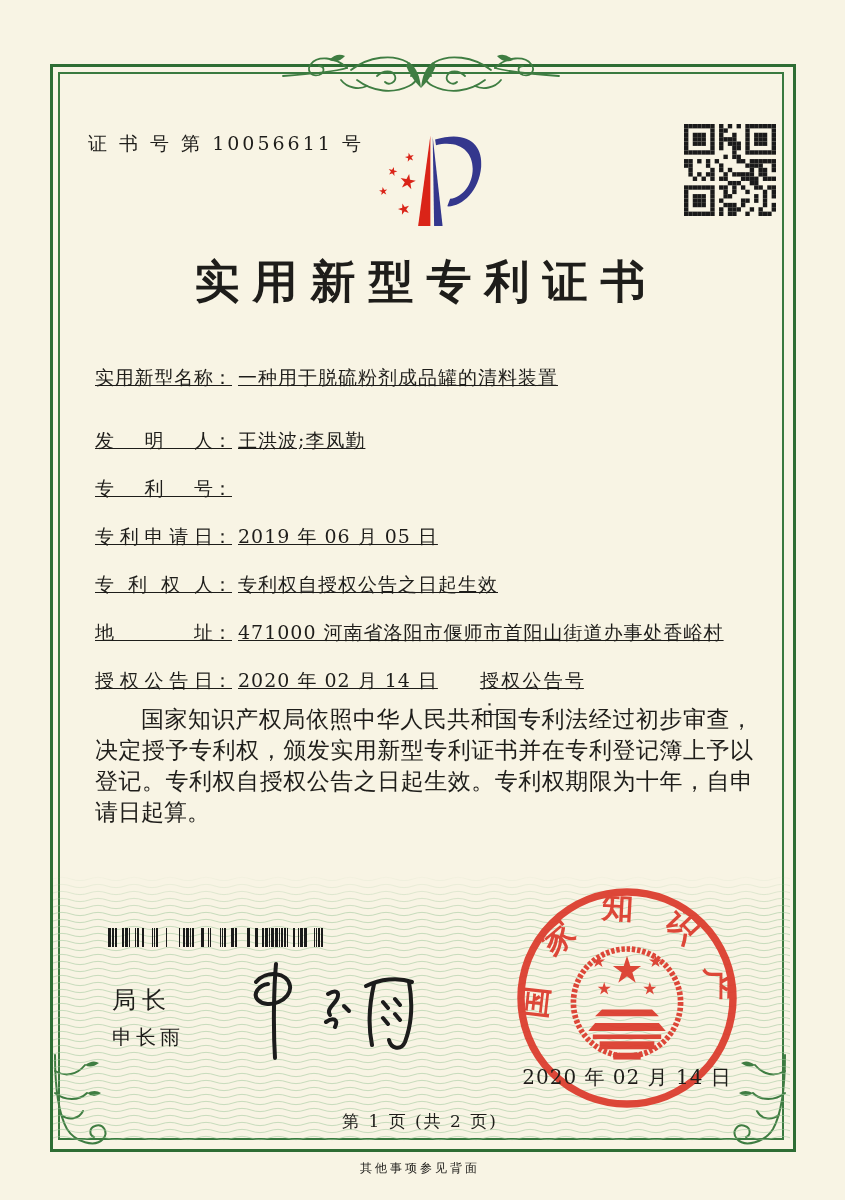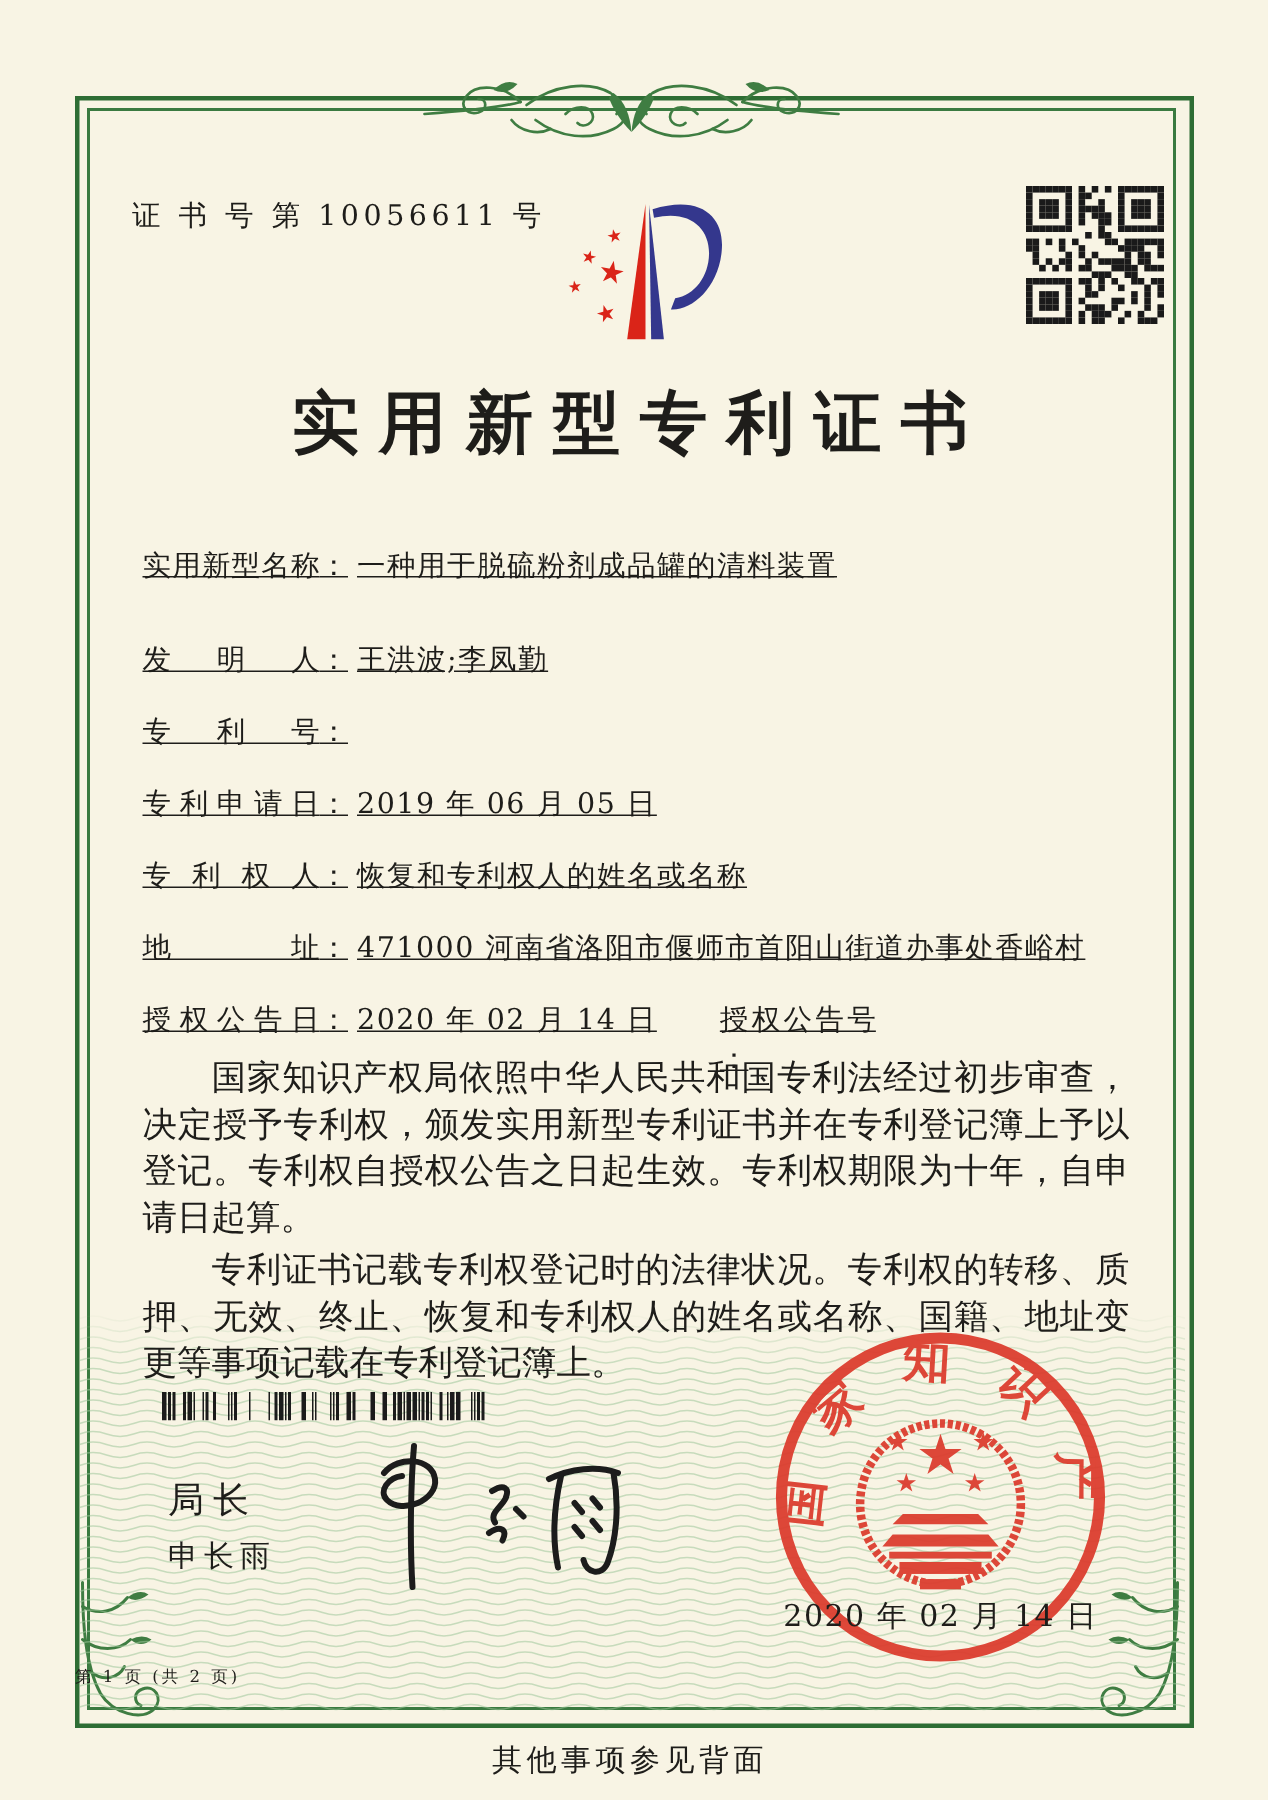--- a/index.html
+++ b/index.html
@@ -39,22 +39,22 @@
   
   .band{left:53px;top:874px;width:737px;height:270px;
         -webkit-mask-image:linear-gradient(to bottom,transparent,#000 14%);
         mask-image:linear-gradient(to bottom,transparent,#000 14%);}
   .barcode{left:104px;top:928px;width:222px;height:19px;}
   .sig-title{left:112px;top:984px;font-size:24px;letter-spacing:6px;text-align:right;}
   .sig-name{left:112px;top:1024px;font-size:20px;letter-spacing:4px;}
   .signature{left:226px;top:952px;width:220px;height:118px;}
   .seal{left:512px;top:884px;width:230px;height:228px;}
   .seal-date{left:512px;top:1064px;width:230px;text-align:center;font-size:20px;letter-spacing:1px;}
-  .page-info{left:50px;top:1110px;width:740px;text-align:left;font-size:11px;letter-spacing:2px;}
-  .back-note{left:50px;top:1160px;width:740px;text-align:center;font-size:20px;letter-spacing:3px;}
+  .page-info{left:50px;top:1110px;width:740px;text-align:center;font-size:17px;letter-spacing:2px;}
+  .back-note{left:50px;top:1160px;width:740px;text-align:center;font-size:12px;letter-spacing:3px;}
 
   .orn-top{left:281px;top:46px;width:280px;height:58px;}
   .orn-bl{left:51px;top:1053px;width:60px;height:95px;}
   .orn-br{left:729px;top:1053px;width:60px;height:95px;transform:scaleX(-1);}
 </style>
 </head>
 <body>
 
 <div class="abs frame-outer"></div>
 <div class="abs frame-inner"></div>
@@ -396,41 +396,40 @@
       <span class="fcolon">：</span>
   </div>
   <div class="frow">
     <span class="flabel">专利申请日</span>
       <span class="fcolon">：</span>
     <span class="fvalue">2019 年 06 月 05 日</span>
   </div>
   <div class="frow">
     <span class="flabel">专利权人</span>
       <span class="fcolon">：</span>
-    <span class="fvalue">恢复和专利权人的姓名或名称</span>
+    <span class="fvalue">专利权自授权公告之日起生效</span>
   </div>
   <div class="frow">
     <span class="flabel">地址</span>
       <span class="fcolon">：</span>
     <span class="fvalue">471000 河南省洛阳市偃师市首阳山街道办事处香峪村</span>
   </div>
   <div class="frow">
     <span class="flabel">授权公告日</span>
       <span class="fcolon">：</span>
     <span class="fvalue">2020 年 02 月 14 日</span>
     <span class="pair2">
       <span class="flabel">授权公告号</span>
         <span class="fcolon">：</span>
     </span>
   </div>
 </div>
 
 <div class="abs paras">
   <p>国家知识产权局依照中华人民共和国专利法经过初步审查，决定授予专利权，颁发实用新型专利证书并在专利登记簿上予以登记。专利权自授权公告之日起生效。专利权期限为十年，自申请日起算。</p>
-  <p>专利证书记载专利权登记时的法律状况。专利权的转移、质押、无效、终止、恢复和专利权人的姓名或名称、国籍、地址变更等事项记载在专利登记簿上。</p>
 </div>
 
 <svg id="barcode-svg" class="abs barcode" viewBox="0 0 222 19" preserveAspectRatio="none" fill="#1b1b1b">
     <rect x="4" y="0" width="3" height="19"></rect>
     <rect x="8" y="0" width="2" height="19"></rect>
     <rect x="11" y="0" width="2" height="19"></rect>
     <rect x="18" y="0" width="2" height="19"></rect>
     <rect x="21" y="0" width="3" height="19"></rect>
     <rect x="25" y="0" width="1" height="19"></rect>
     <rect x="31" y="0" width="1" height="19"></rect>

